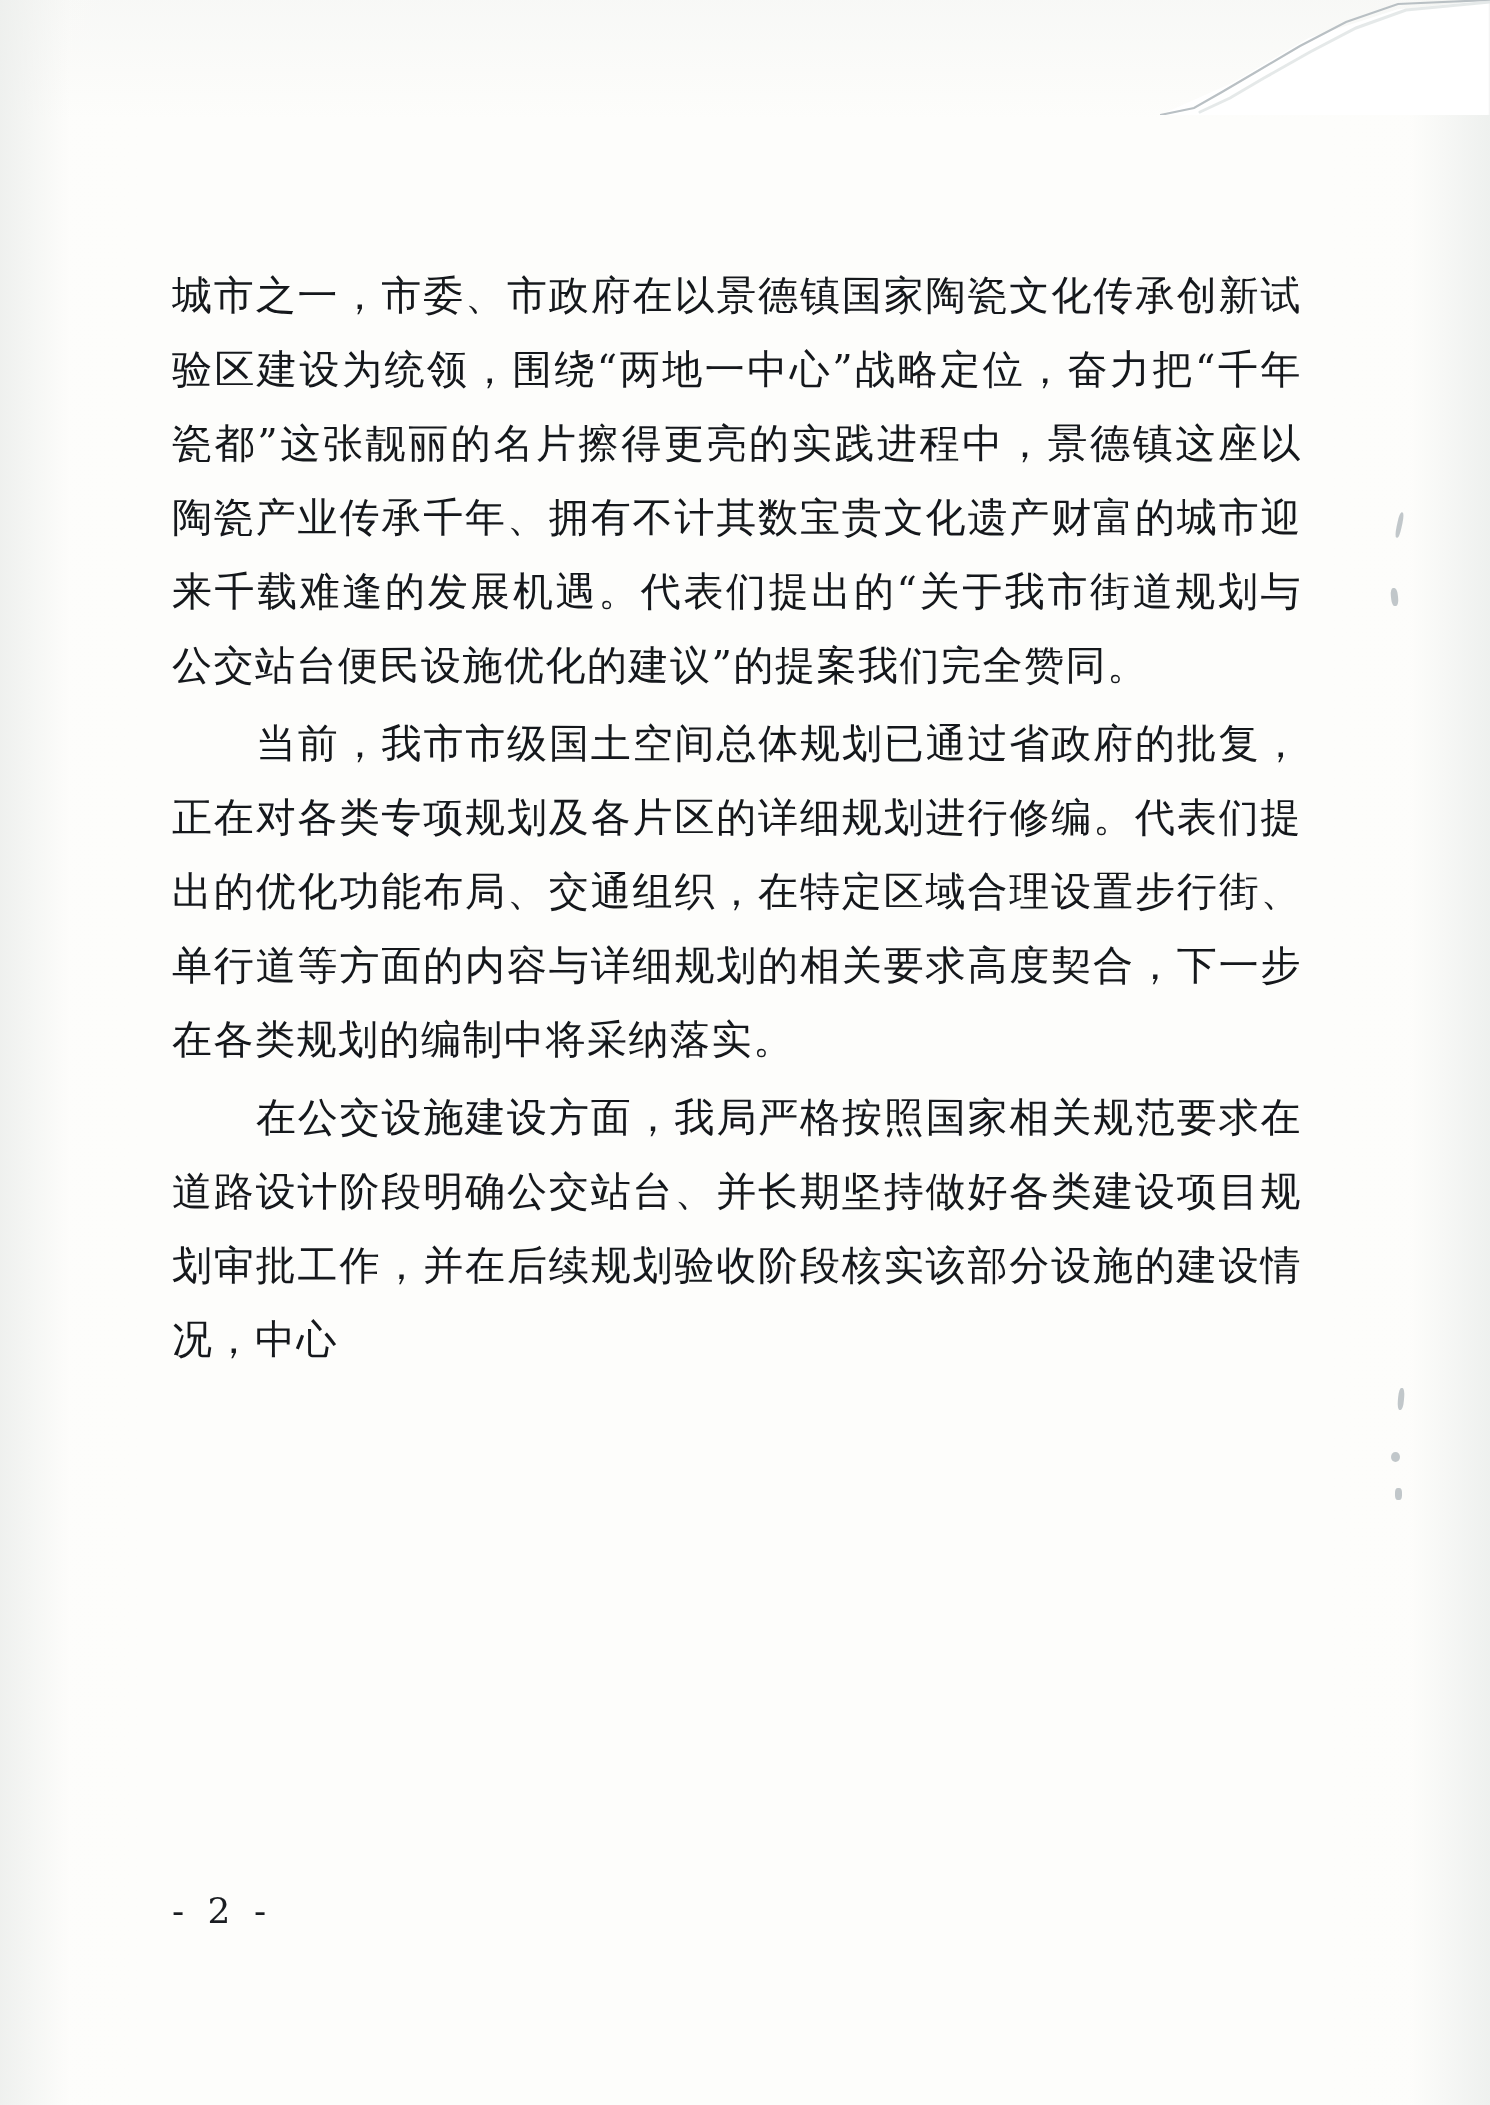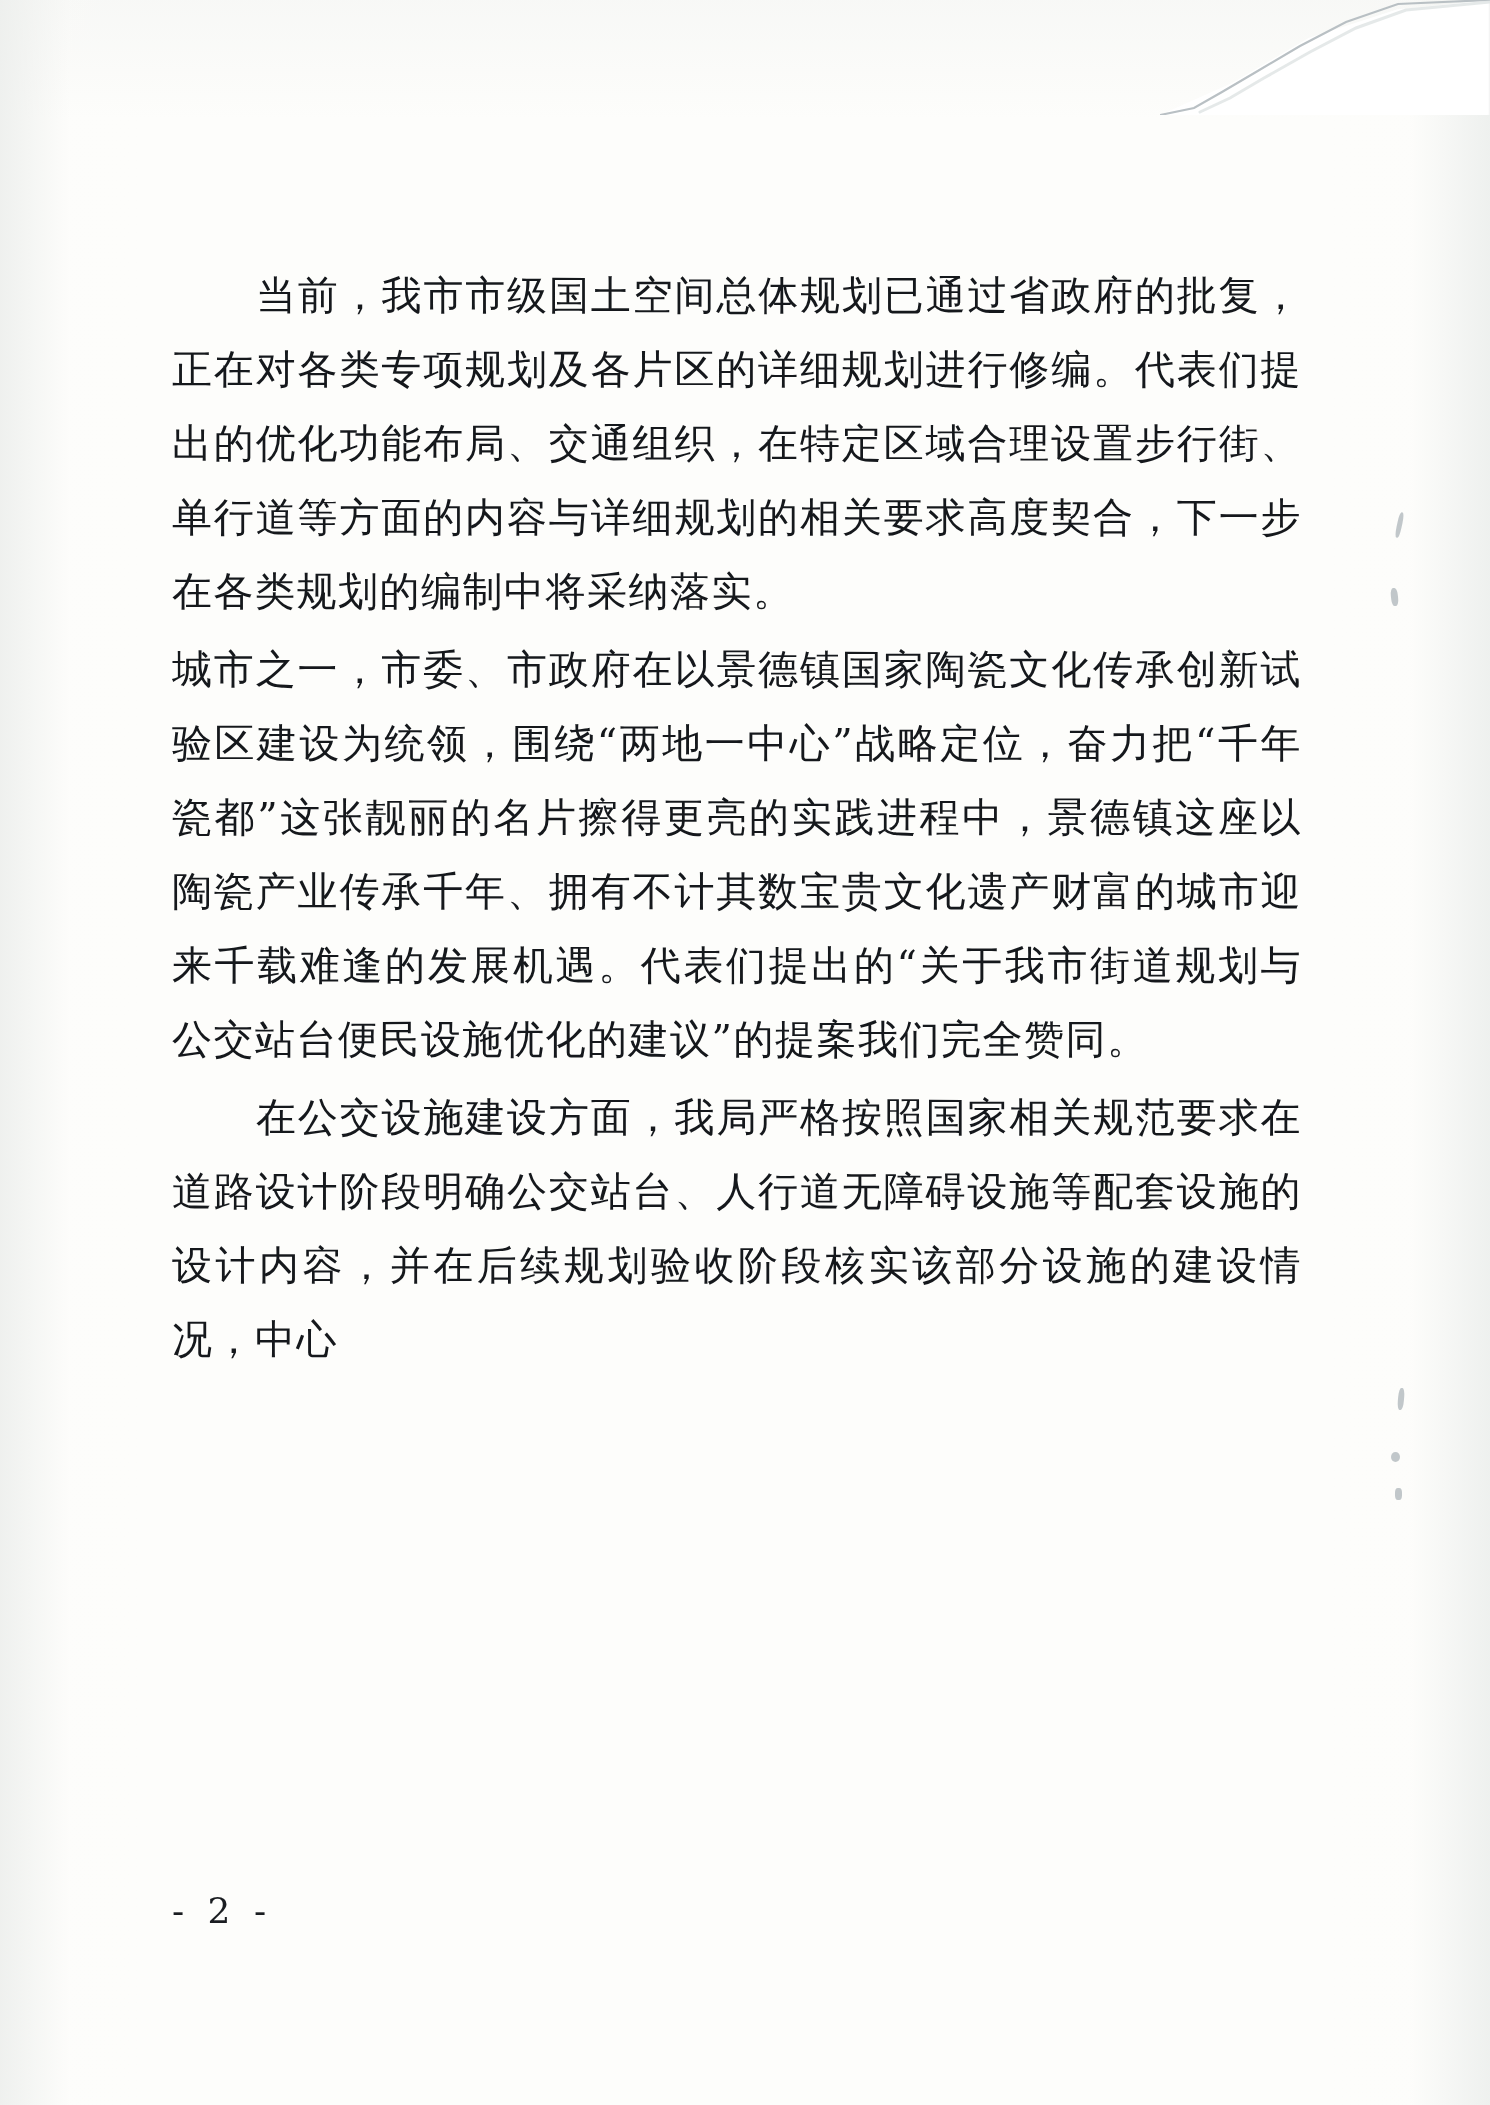--- a/index.html
+++ b/index.html
@@ -105,19 +105,19 @@
     </svg>
   </div>
 
   <div class="speck s1"></div>
   <div class="speck s2"></div>
   <div class="speck s3"></div>
   <div class="speck s4"></div>
   <div class="speck s5"></div>
 
   <div class="content">
+    <p class="para">城市之一，市委、市政府在以景德镇国家陶瓷文化传承创新试验区建设为统领，围绕“两地一中心”战略定位，奋力把“千年瓷都”这张靓丽的名片擦得更亮的实践进程中，景德镇这座以陶瓷产业传承千年、拥有不计其数宝贵文化遗产财富的城市迎来千载难逢的发展机遇。代表们提出的“关于我市街道规划与公交站台便民设施优化的建议”的提案我们完全赞同。</p>
     <p class="para indent">当前，我市市级国土空间总体规划已通过省政府的批复，正在对各类专项规划及各片区的详细规划进行修编。代表们提出的优化功能布局、交通组织，在特定区域合理设置步行街、单行道等方面的内容与详细规划的相关要求高度契合，下一步在各类规划的编制中将采纳落实。</p>
-    <p class="para">城市之一，市委、市政府在以景德镇国家陶瓷文化传承创新试验区建设为统领，围绕“两地一中心”战略定位，奋力把“千年瓷都”这张靓丽的名片擦得更亮的实践进程中，景德镇这座以陶瓷产业传承千年、拥有不计其数宝贵文化遗产财富的城市迎来千载难逢的发展机遇。代表们提出的“关于我市街道规划与公交站台便民设施优化的建议”的提案我们完全赞同。</p>
-    <p class="para indent">在公交设施建设方面，我局严格按照国家相关规范要求在道路设计阶段明确公交站台、人行道无障碍设施等配套设施的设计内容，并在后续规划验收阶段核实该部分设施的建设情况，中心</p>
+    <p class="para indent">在公交设施建设方面，我局严格按照国家相关规范要求在道路设计阶段明确公交站台、并长期坚持做好各类建设项目规划审批工作，并在后续规划验收阶段核实该部分设施的建设情况，中心</p>
   </div>
 
   <div class="page-number">- 2 -</div>
 </div>
 
 </body></html>

